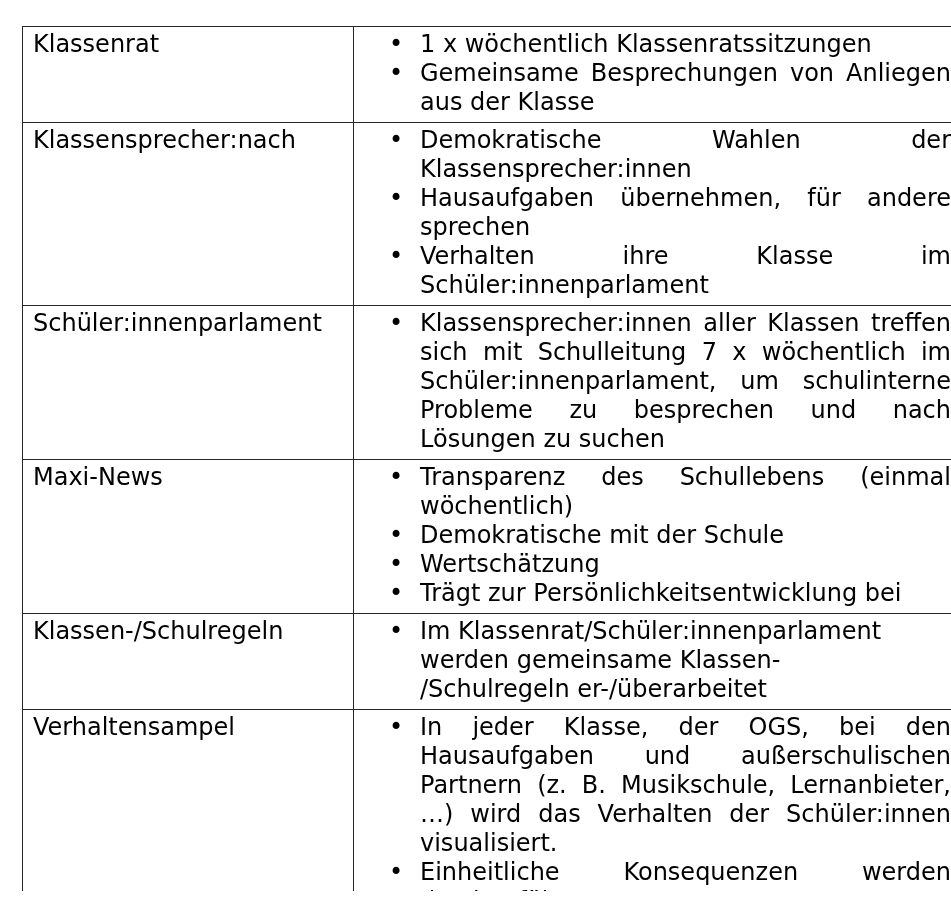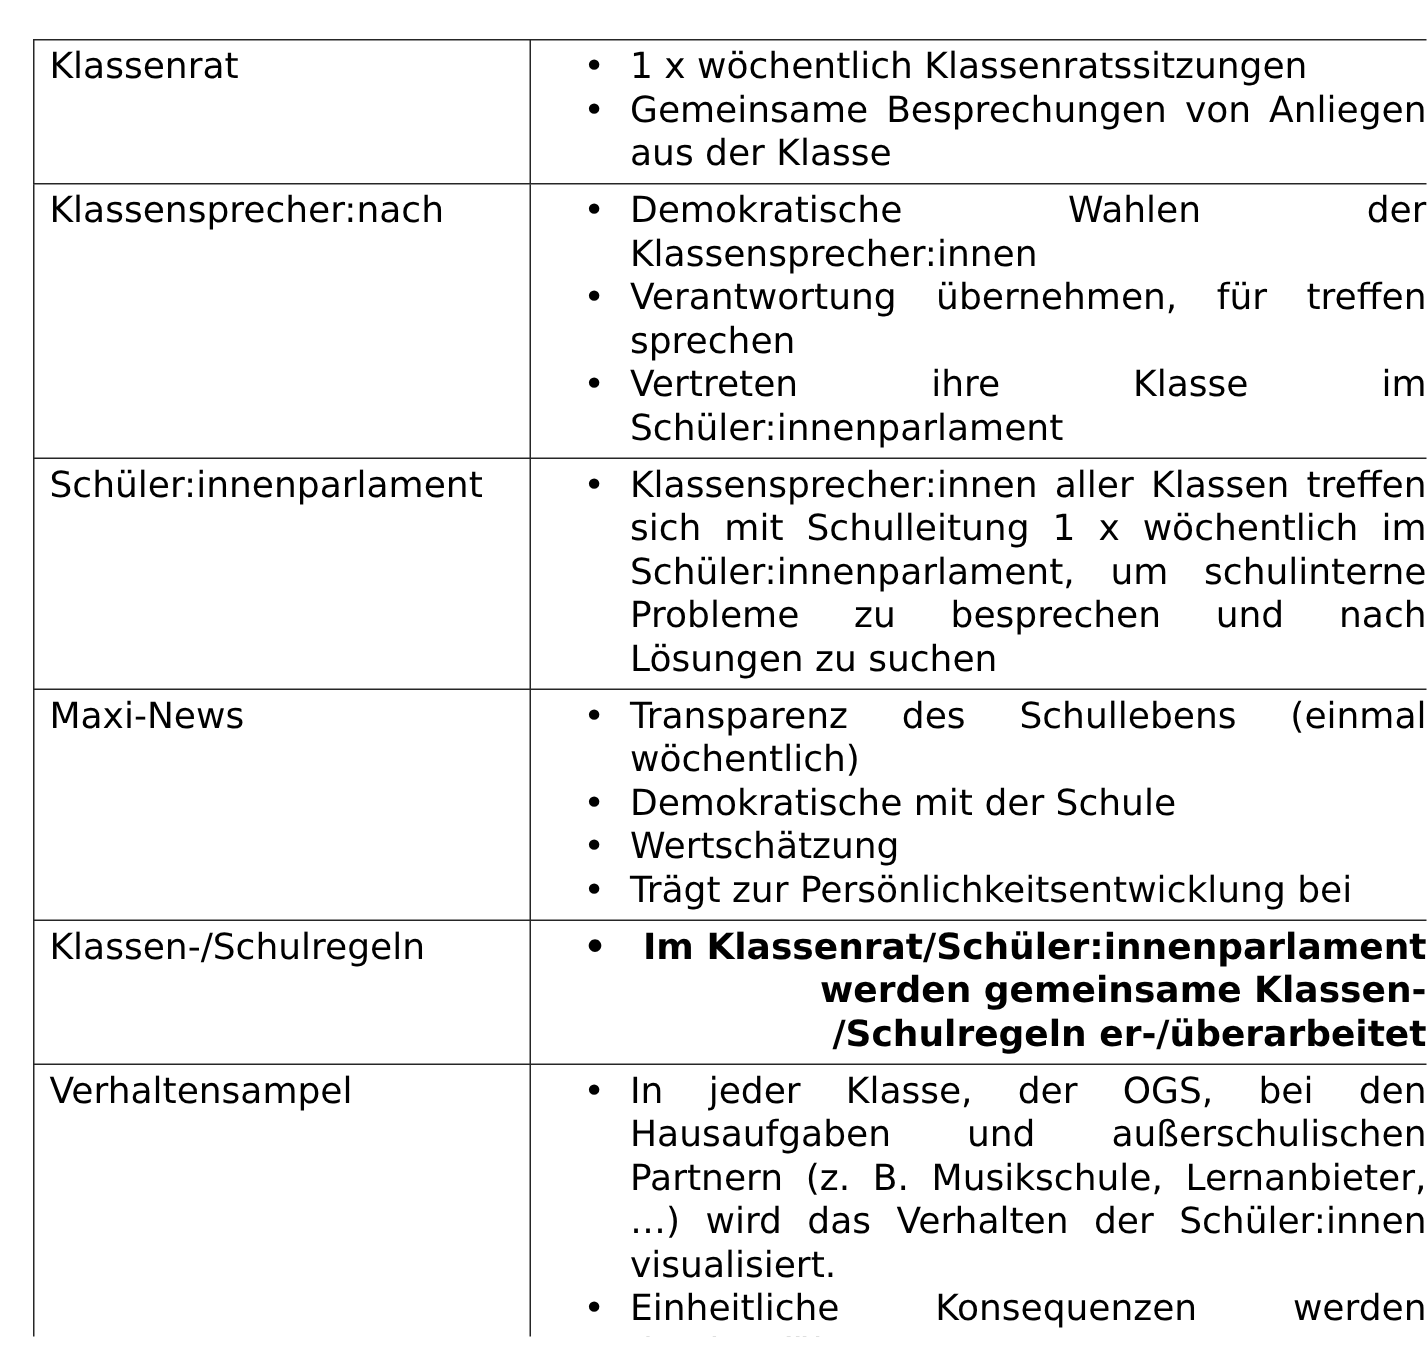--- a/index.html
+++ b/index.html
@@ -53,22 +53,21 @@
     content: "\2022";
     position: absolute;
     left: -31px;
     top: 0;
     font-size: 24px;
     line-height: 29px;
     color: #000000;
   }
   ul.bullets li.ragged {
     white-space: pre-line;
-    text-align: right;
-    font-weight: bold;
+    text-align: left;
   }
 </style>
 </head>
 <body>
 
 <div class="page">
   <table class="overview">
     <tbody>
       <tr>
         <td class="term-cell">
@@ -81,32 +80,32 @@
           </ul>
         </td>
       </tr>
       <tr>
         <td class="term-cell">
           <span>Klassensprecher:nach</span>
         </td>
         <td class="desc-cell">
           <ul class="bullets">
             <li>Demokratische Wahlen der Klassensprecher:innen</li>
-            <li>Verantwortung übernehmen, für treffen sprechen</li>
-            <li>Vertreten ihre Klasse im Schüler:innenparlament</li>
+            <li>Hausaufgaben übernehmen, für andere sprechen</li>
+            <li>Verhalten ihre Klasse im Schüler:innenparlament</li>
           </ul>
         </td>
       </tr>
       <tr>
         <td class="term-cell">
           <span>Schüler:innenparlament</span>
         </td>
         <td class="desc-cell">
           <ul class="bullets">
-            <li>Klassensprecher:innen aller Klassen treffen sich mit Schulleitung 1 x wöchentlich im Schüler:innenparlament, um schulinterne Probleme zu besprechen und nach Lösungen zu suchen</li>
+            <li>Klassensprecher:innen aller Klassen treffen sich mit Schulleitung 7 x wöchentlich im Schüler:innenparlament, um schulinterne Probleme zu besprechen und nach Lösungen zu suchen</li>
           </ul>
         </td>
       </tr>
       <tr>
         <td class="term-cell">
           <span>Maxi-News</span>
         </td>
         <td class="desc-cell">
           <ul class="bullets">
             <li>Transparenz des Schullebens (einmal wöchentlich)</li>

